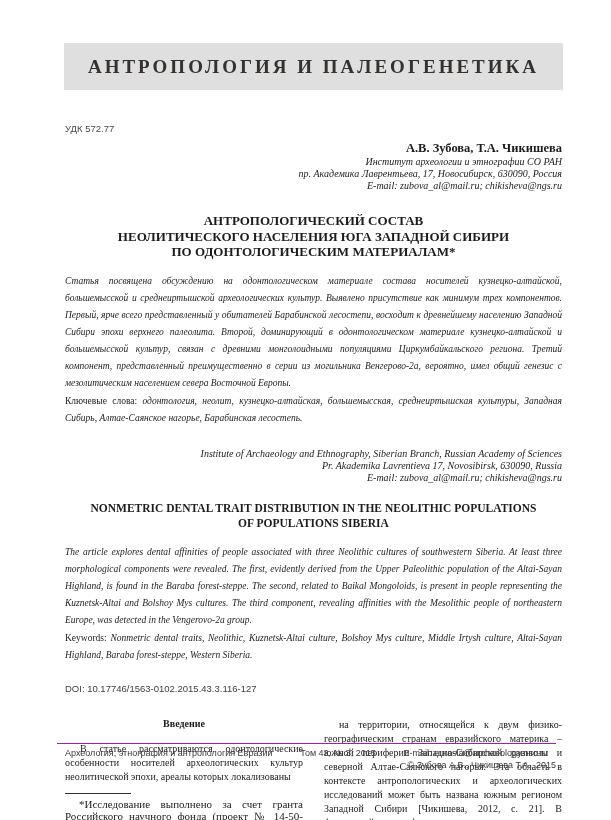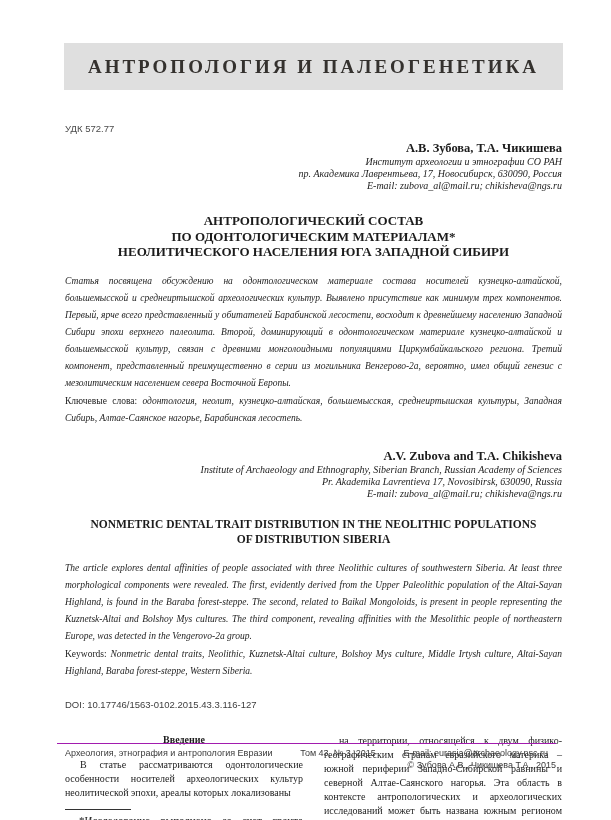--- a/index.html
+++ b/index.html
@@ -74,38 +74,37 @@
 
     <div class="authors-block">
       <div class="author-names">А.В. Зубова, Т.А. Чикишева</div>
       <div class="affil-line">Институт археологии и этнографии СО РАН</div>
       <div class="affil-line">пр. Академика Лаврентьева, 17, Новосибирск, 630090, Россия</div>
       <div class="affil-line">E-mail: zubova_al@mail.ru; chikisheva@ngs.ru</div>
     </div>
 
     <div class="article-title">
       <div>АНТРОПОЛОГИЧЕСКИЙ СОСТАВ</div>
+      <div>НЕОЛИТИЧЕСКОГО НАСЕЛЕНИЯ ЮГА ЗАПАДНОЙ СИБИРИ</div>
       <div>ПО ОДОНТОЛОГИЧЕСКИМ МАТЕРИАЛАМ*</div>
-      <div>НЕОЛИТИЧЕСКОГО НАСЕЛЕНИЯ ЮГА ЗАПАДНОЙ СИБИРИ</div>
     </div>
 
     <div class="abstract indent">Статья посвящена обсуждению на одонтологическом материале состава носителей кузнецко-алтайской, большемысской и среднеиртышской археологических культур. Выявлено присутствие как минимум трех компонентов. Первый, ярче всего представленный у обитателей Барабинской лесостепи, восходит к древнейшему населению Западной Сибири эпохи верхнего палеолита. Второй, доминирующий в одонтологическом материале кузнецко-алтайской и большемысской культур, связан с древними монголоидными популяциями Циркумбайкальского региона. Третий компонент, представленный преимущественно в серии из могильника Венгерово-2а, вероятно, имел общий генезис с мезолитическим населением севера Восточной Европы.</div>
 
     <div class="abstract kw indent"><span class="kw-label">Ключевые слова:</span><span> одонтология, неолит, кузнецко-алтайская, большемысская, среднеиртышская культуры, Западная Сибирь, Алтае-Саянское нагорье, Барабинская лесостепь.</span></div>
 
     <div class="authors-block en-authors">
-      <div class="author-names">A.V. Zubova and T.A. Chikisheva</div>
       <div class="affil-line">Institute of Archaeology and Ethnography, Siberian Branch, Russian Academy of Sciences</div>
       <div class="affil-line">Pr. Akademika Lavrentieva 17, Novosibirsk, 630090, Russia</div>
       <div class="affil-line">E-mail: zubova_al@mail.ru; chikisheva@ngs.ru</div>
     </div>
 
     <div class="en-title">
       <div>NONMETRIC DENTAL TRAIT DISTRIBUTION IN THE NEOLITHIC POPULATIONS</div>
-      <div>OF DISTRIBUTION SIBERIA</div>
+      <div>OF POPULATIONS SIBERIA</div>
     </div>
 
     <div class="abstract indent">The article explores dental affinities of people associated with three Neolithic cultures of southwestern Siberia. At least three morphological components were revealed. The first, evidently derived from the Upper Paleolithic population of the Altai-Sayan Highland, is found in the Baraba forest-steppe. The second, related to Baikal Mongoloids, is present in people representing the Kuznetsk-Altai and Bolshoy Mys cultures. The third component, revealing affinities with the Mesolithic people of northeastern Europe, was detected in the Vengerovo-2a group.</div>
 
     <div class="abstract kw indent"><span class="kw-label">Keywords:</span><span> Nonmetric dental traits, Neolithic, Kuznetsk-Altai culture, Bolshoy Mys culture, Middle Irtysh culture, Altai-Sayan Highland, Baraba forest-steppe, Western Siberia.</span></div>
 
     <div class="doi">DOI: 10.17746/1563-0102.2015.43.3.116-127</div>
 
     <div class="columns">
       <div class="col">

